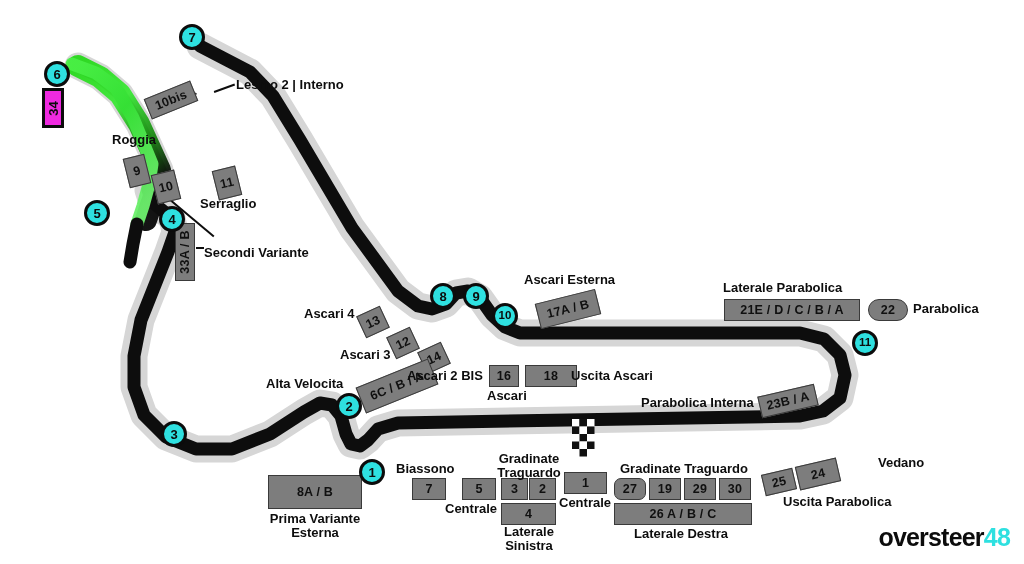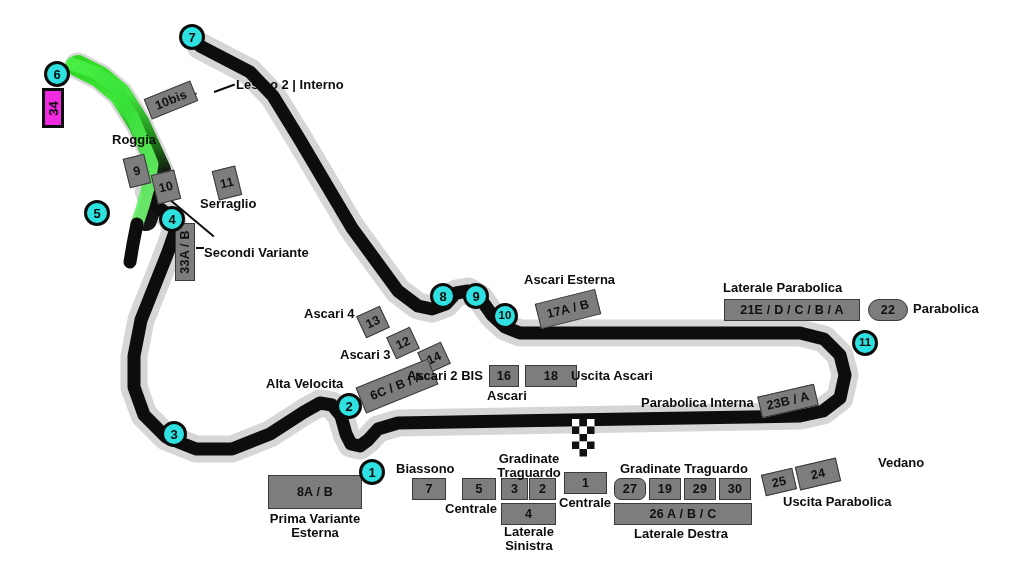--- a/index.html
+++ b/index.html
@@ -282,14 +282,17 @@
       <div class="marker" style="left: 159px; top: 206px;">4</div>
       <div class="marker" style="left: 84px; top: 200px;">5</div>
       <div class="marker" style="left: 44px; top: 61px;">6</div>
       <div class="marker" style="left: 179px; top: 24px;">7</div>
       <div class="marker" style="left: 430px; top: 283px;">8</div>
       <div class="marker" style="left: 463px; top: 283px;">9</div>
       <div class="marker small" style="left: 492px; top: 303px;">10</div>
       <div class="marker small" style="left: 852px; top: 330px;">11</div>
     </div>
 
+  <div id="brand">
+    <span class="b1">oversteer</span><span class="b2">48</span>
+  </div>
 
 </div>
 
 </body></html>

